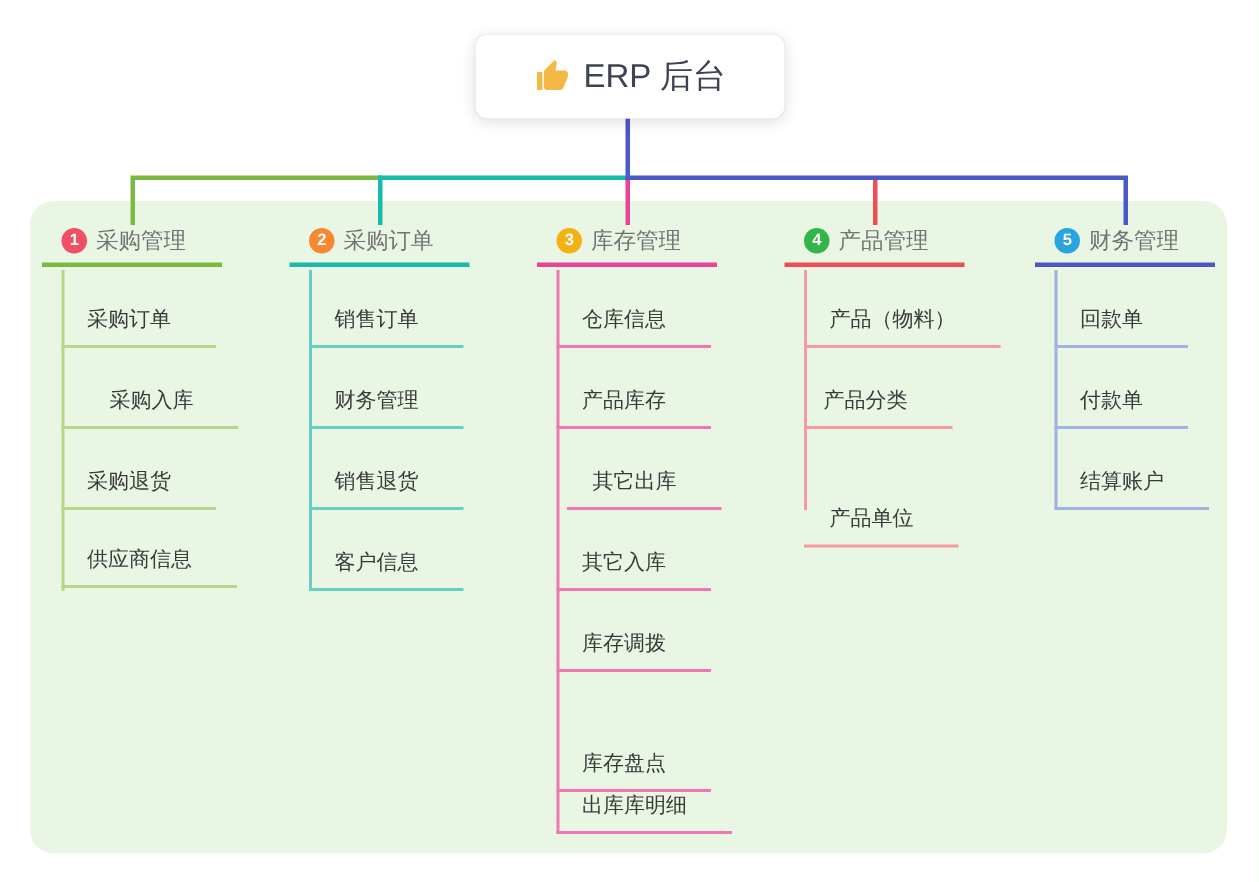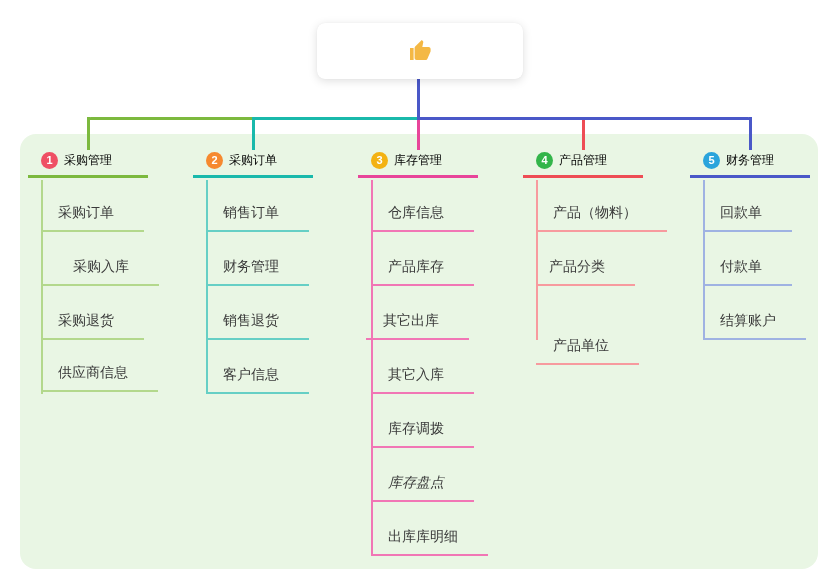--- a/index.html
+++ b/index.html
@@ -27,21 +27,21 @@
   .root-drop{left:417px;top:79px;height:42px;background:#4a58c8;}
   .branch-header{
     position:absolute;top:147px;width:120px;height:31px;box-sizing:border-box;
     border-bottom:3px solid;display:flex;align-items:center;z-index:2;
   }
   .badge{
     width:17px;height:17px;border-radius:50%;flex:0 0 17px;
     color:#fff;font-size:11px;line-height:17px;text-align:center;
     margin:0 6px 2px 13px;font-weight:700;
   }
-  .branch-label{font-size:12px;color:#000000;padding-bottom:2px;white-space:nowrap;}
+  .branch-label{font-size:15px;color:#737373;padding-bottom:2px;white-space:nowrap;}
   .branch-vline{position:absolute;width:2px;z-index:1;}
   .child{
     position:absolute;white-space:nowrap;font-size:14px;line-height:17px;color:#3a3a3a;
     padding:0 30px 9px 17px;border-bottom:2px solid;z-index:2;
   }
   .drop{position:absolute;width:3px;z-index:1;}
 </style>
 </head>
 <body>
 
@@ -51,20 +51,21 @@
 <div class="hline bus-green"></div>
 <div class="hline bus-teal"></div>
 <div class="hline bus-blue"></div>
 
 <div class="root-card">
   <span style="display:flex;">
     <svg width="24" height="24" viewBox="0 0 24 24">
       <path fill="#f4b844" d="M2 21h3.6V9H2v12zM22.6 10c0-1.1-.9-2-2-2h-6.3l.95-4.57.03-.32c0-.41-.17-.79-.44-1.06L13.77 1 7.19 7.59C6.82 7.95 6.6 8.45 6.6 9v10c0 1.1.9 2 2 2h9c.83 0 1.54-.5 1.84-1.22l3.02-7.05c.09-.23.14-.47.14-.73v-2z"></path>
     </svg>
   </span>
+  <span>ERP 后台</span>
 </div>
 
 <div id="branches">
     <div class="drop" style="left: 87px; top: 117px; height: 33px; background: rgb(124, 185, 62);"></div>
     <div class="branch-header" style="left: 28px; border-bottom-color: rgb(124, 185, 62);">
       <span class="badge" style="background: rgb(239, 80, 100);">1</span>
       <span class="branch-label">采购管理</span>
     </div>
     <div class="branch-vline" style="left: 41px; top: 180px; height: 214px; background: rgb(179, 216, 140);"></div>
     <div class="child" style="left: 41px; top: 204px; border-bottom-color: rgb(179, 216, 140);">采购订单</div>
@@ -82,24 +83,24 @@
     <div class="child" style="left: 206px; top: 312px; border-bottom-color: rgb(102, 207, 197);">销售退货</div>
     <div class="child" style="left: 206px; top: 366px; border-bottom-color: rgb(102, 207, 197);">客户信息</div>
     <div class="drop" style="left: 417px; top: 120px; height: 30px; background: rgb(232, 69, 154);"></div>
     <div class="branch-header" style="left: 358px; border-bottom-color: rgb(232, 69, 154);">
       <span class="badge" style="background: rgb(243, 178, 19);">3</span>
       <span class="branch-label">库存管理</span>
     </div>
     <div class="branch-vline" style="left: 371px; top: 180px; height: 376px; background: rgb(241, 118, 181);"></div>
     <div class="child" style="left: 371px; top: 204px; border-bottom-color: rgb(241, 118, 181);">仓库信息</div>
     <div class="child" style="left: 371px; top: 258px; border-bottom-color: rgb(241, 118, 181);">产品库存</div>
-    <div class="child" style="left: 366px; top: 312px; border-bottom-color: rgb(241, 118, 181);">其它出库</div>
+    <div class="child" style="left: 378px; top: 312px; border-bottom-color: rgb(241, 118, 181);">其它出库</div>
     <div class="child" style="left: 371px; top: 366px; border-bottom-color: rgb(241, 118, 181);">其它入库</div>
     <div class="child" style="left: 371px; top: 420px; border-bottom-color: rgb(241, 118, 181);">库存调拨</div>
-    <div class="child" style="left: 371px; top: 474px; border-bottom-color: rgb(241, 118, 181); font-style: italic;">库存盘点</div>
+    <div class="child" style="left: 371px; top: 500px; border-bottom-color: rgb(241, 118, 181);">库存盘点</div>
     <div class="child" style="left: 371px; top: 528px; border-bottom-color: rgb(241, 118, 181);">出库库明细</div>
     <div class="drop" style="left: 582px; top: 120px; height: 30px; background: rgb(238, 77, 85);"></div>
     <div class="branch-header" style="left: 523px; border-bottom-color: rgb(238, 77, 85);">
       <span class="badge" style="background: rgb(51, 181, 74);">4</span>
       <span class="branch-label">产品管理</span>
     </div>
     <div class="branch-vline" style="left: 536px; top: 180px; height: 160px; background: rgb(247, 154, 158);"></div>
     <div class="child" style="left: 536px; top: 204px; border-bottom-color: rgb(247, 154, 158);">产品（物料）</div>
     <div class="child" style="left: 536px; top: 258px; border-bottom-color: rgb(247, 154, 158); padding-left: 13px;">产品分类</div>
     <div class="child" style="left: 536px; top: 312px; border-bottom-color: rgb(247, 154, 158); margin-top: 25px;">产品单位</div>

